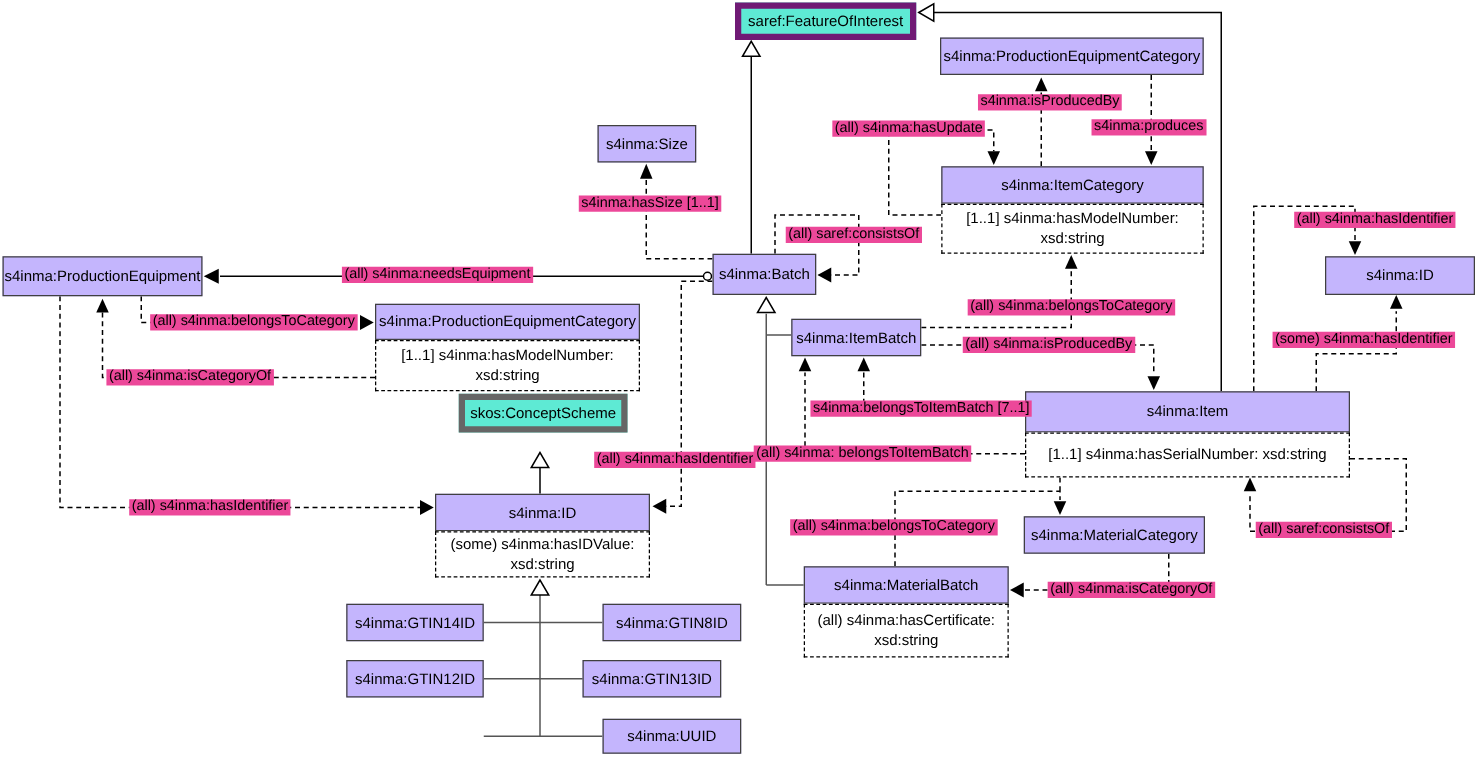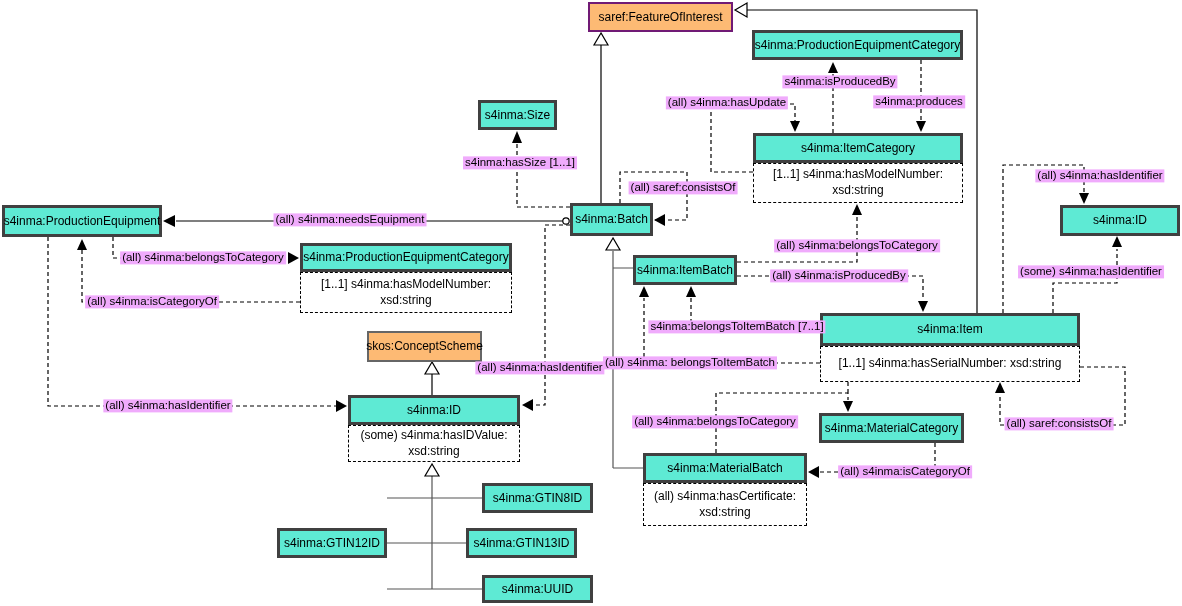--- a/index.html
+++ b/index.html
@@ -1,27 +1,27 @@
 <!DOCTYPE html>
 <html><head>
 <meta charset="utf-8">
 <style>
   html,body{margin:0;padding:0;background:#fff;}
   .stage{position:relative;width:1182px;height:606px;background:#ffffff;overflow:hidden;
          font-family:"Liberation Sans",sans-serif;color:#000;}
   svg.edges{position:absolute;left:0;top:0;width:1182px;height:606px;}
   .cls{position:absolute;display:flex;align-items:center;justify-content:center;
-       background:#5eead4;border:3px solid #404040;font-size:12px;text-align:center;
+       background:#c4b5fd;border:1px solid #404040;font-size:12px;text-align:center;
        line-height:1.2;box-sizing:border-box;}
-  .cls.white{background:#fdba74;border:2px solid #701a75;}
+  .cls.white{background:#5eead4;border:5px solid #701a75;}
   .cls.gray{border-color:#666;}
   .attr{position:absolute;display:flex;align-items:center;justify-content:center;
         background:#ffffff;border:1px dashed #000;font-size:12px;text-align:center;
         line-height:1.3;box-sizing:border-box;padding:10px 4px;}
-  .elbl{position:absolute;transform:translate(-50%,-50%);background:#f0abfc;
+  .elbl{position:absolute;transform:translate(-50%,-50%);background:#ec4899;
         font-size:11.5px;white-space:nowrap;padding:0 2px;line-height:1.15;}
 </style>
 </head>
 <body>
 
 <div class="stage">
 
   <svg class="edges" viewBox="0 0 1182 606" xmlns="http://www.w3.org/2000/svg">
     <g fill="none" stroke="#000" stroke-width="1.2">
 
@@ -117,21 +117,21 @@
     <span>s4inma:ProductionEquipment</span>
     </div>
 
   <div class="cls" style="left:300px;top:243px;width:212px;height:29px">
     <span>s4inma:ProductionEquipmentCategory</span>
     </div>
   <div class="attr" style="left:300px;top:272px;width:212px;height:41px">
     <span>[1..1] s4inma:hasModelNumber: xsd:string</span>
     </div>
 
-  <div class="cls white gray" style="left:367px;top:331px;width:115px;height:31px">
+  <div class="cls white gray" style="left:367px;top:315px;width:135px;height:31px">
     <span>skos:ConceptScheme</span>
     </div>
 
   <div class="cls" style="left:348px;top:395px;width:172px;height:30px">
     <span>s4inma:ID</span>
     </div>
   <div class="attr" style="left:348px;top:425px;width:172px;height:37px">
     <span>(some) s4inma:hasIDValue: xsd:string</span>
     </div>
 
@@ -154,20 +154,23 @@
     <span>s4inma:MaterialCategory</span>
     </div>
 
   <div class="cls" style="left:643px;top:453px;width:164px;height:30px">
     <span>s4inma:MaterialBatch</span>
     </div>
   <div class="attr" style="left:643px;top:483px;width:164px;height:43px">
     <span>(all) s4inma:hasCertificate: xsd:string</span>
     </div>
 
+  <div class="cls" style="left:277px;top:483px;width:110px;height:30px">
+    <span>s4inma:GTIN14ID</span>
+    </div>
   <div class="cls" style="left:482px;top:483px;width:111px;height:30px">
     <span>s4inma:GTIN8ID</span>
     </div>
   <div class="cls" style="left:277px;top:528px;width:110px;height:30px">
     <span>s4inma:GTIN12ID</span>
     </div>
   <div class="cls" style="left:466px;top:528px;width:111px;height:30px">
     <span>s4inma:GTIN13ID</span>
     </div>
   <div class="cls" style="left:482px;top:575px;width:111px;height:28px">

